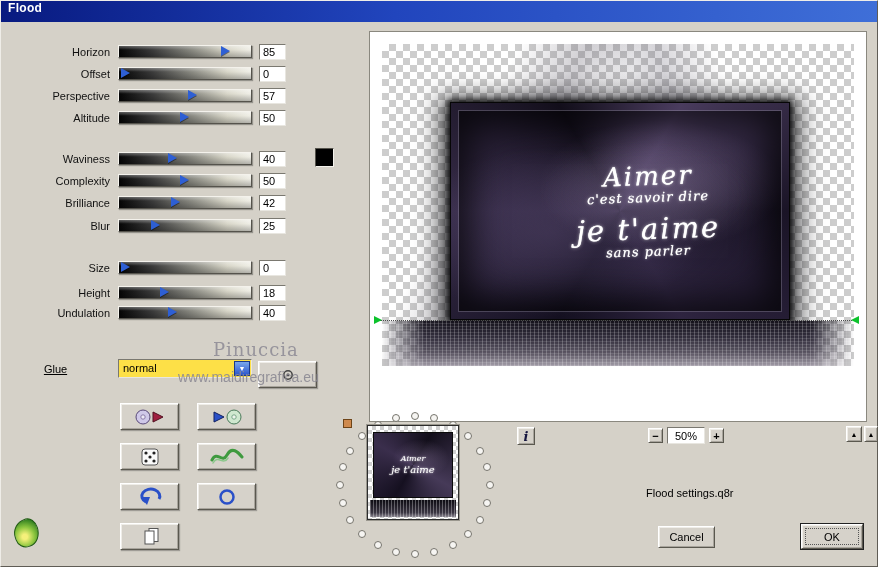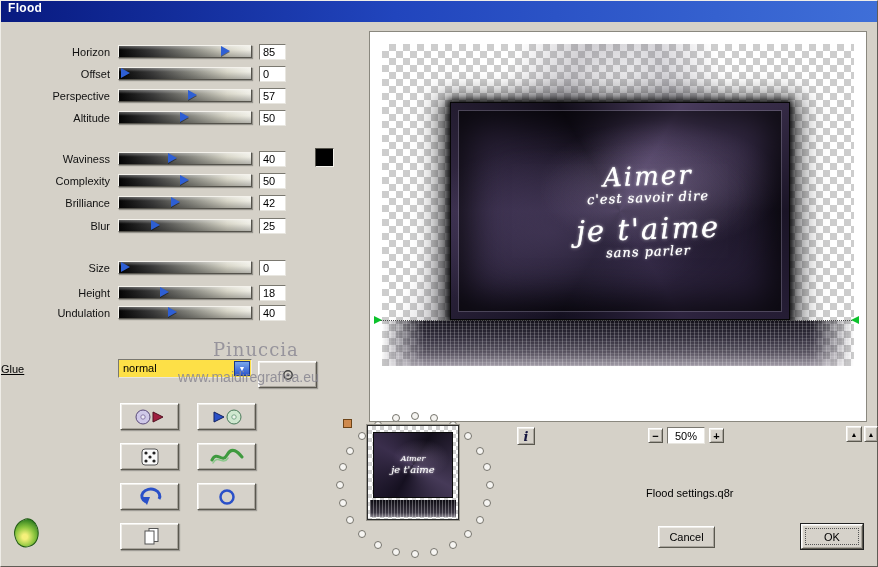--- a/index.html
+++ b/index.html
@@ -31,21 +31,21 @@
     border-left:9px solid #2e5fd4; filter:drop-shadow(0 1px 0 rgba(0,0,0,.45)); }
   .svalue { position:absolute; left:258px; top:-1px; width:27px; height:16px;
     background:#fff; border:1px solid; border-color:#7a7870 #e8e6e0 #e8e6e0 #7a7870;
     font-size:11px; line-height:14px; padding-left:3px; color:#000; }
 
   
   .swatch { position:absolute; left:314px; top:147px; width:19px; height:19px;
     border:1px solid; border-color:#55534c #f4f2ec #f4f2ec #55534c; }
 
   
-  .glue-label { position:absolute; left:0; top:362px; width:109px; text-align:left; font-size:11px;text-decoration:underline; }
+  .glue-label { position:absolute; left:0; top:362px; width:109px; text-align:center; font-size:11px;text-decoration:underline; }
   .gsel { position:absolute; left:117px; top:358px; width:134px; height:19px; background:#fde047;
     border:1px solid; border-color:#7a7870 #e8e6e0 #e8e6e0 #7a7870;
     font-size:11px; line-height:17px; padding-left:4px; cursor:default; }
   .gsel .arrow { position:absolute; right:1px; top:1px; bottom:1px; width:16px;
     background:linear-gradient(180deg,#7aa8ec,#2a55cc); border:1px solid #1a3a8a;
     color:#fff; font-size:7px; display:flex; align-items:center; justify-content:center; }
   .glue-extra { position:absolute; left:257px; top:360px; width:18px; height:16px; }
 
   
   .wm1 { position:absolute; left:212px; top:338px; font-size:18px; color:rgba(140,138,148,.85);

